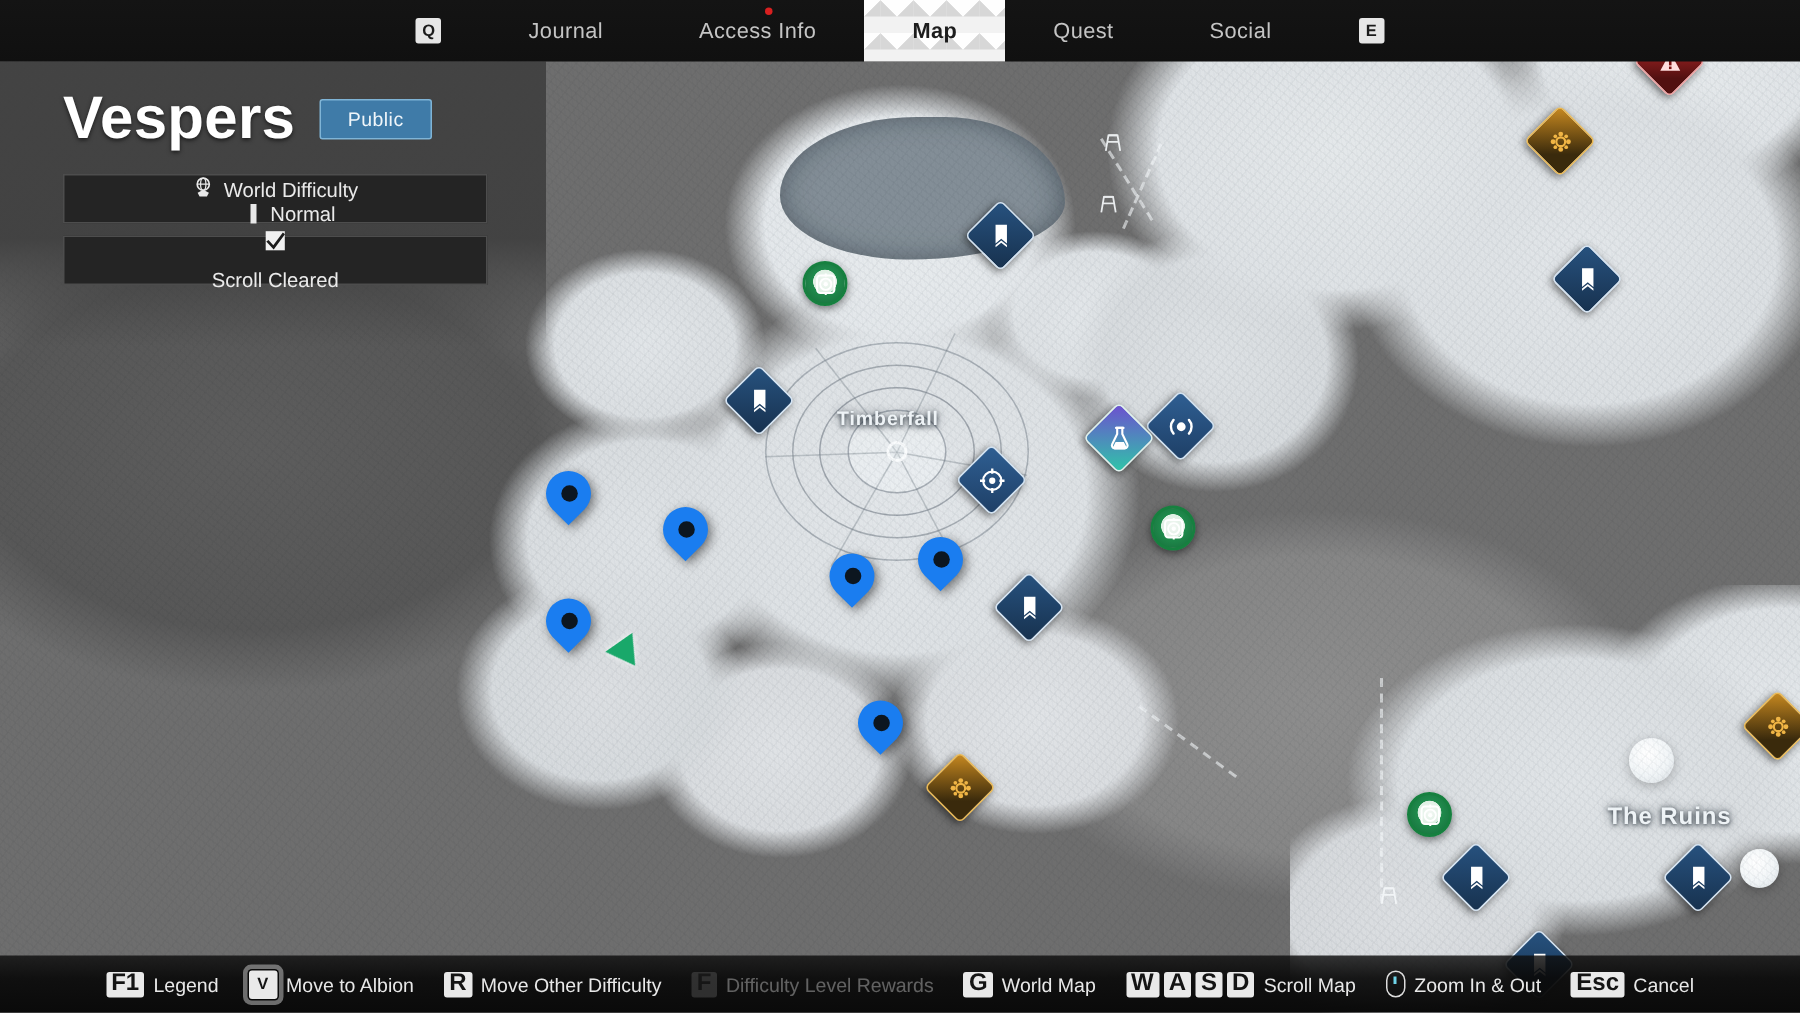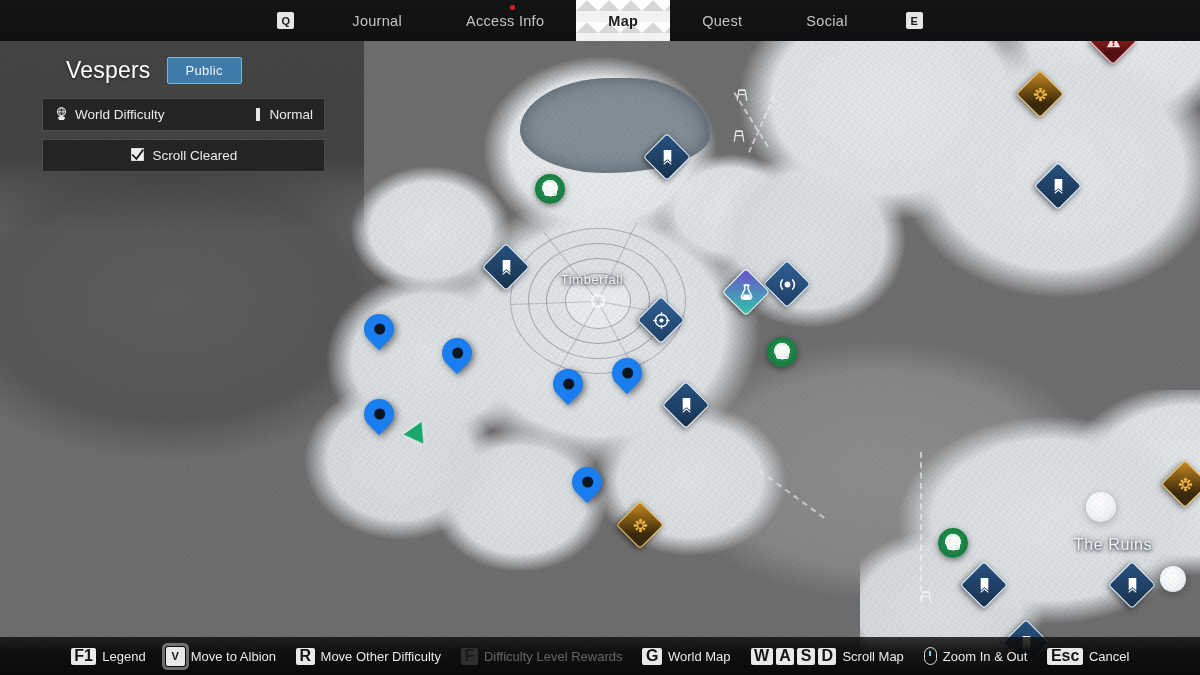--- a/index.html
+++ b/index.html
@@ -122,21 +122,21 @@
   
   .path {
     position: absolute;
     border-top: 2px dashed rgba(245,248,250,.6);
     transform-origin: 0 0;
   }
 
   .map-label {
     position: absolute;
     color: #eef3f6;
-    font-weight: normal;
+    font-weight: bold;
     letter-spacing: .6px;
     text-shadow: 0 1px 3px rgba(20,30,40,.85), 0 0 7px rgba(20,30,40,.6);
     white-space: nowrap;
     pointer-events: none;
   }
 
   
   .marker { position: absolute; transform: translate(-50%,-50%); }
 
   
@@ -258,25 +258,24 @@
     z-index: 25;
     background: linear-gradient(180deg, rgba(64,64,64,.93) 0%, rgba(62,62,62,.90) 62%, rgba(62,62,62,0) 100%);
     padding: 16px 40px 0 42px;
   }
   .title-row {
     display: flex; align-items: center; gap: 16px;
     margin-bottom: 14px;
   }
   .page-title {
     color: #ffffff;
-    font-size: 23px;
-    font-weight: normal;
+    font-size: 40px;
+    font-weight: bold;
     letter-spacing: .2px;
     text-shadow: 0 1px 3px rgba(0,0,0,.6);
-    margin-left: 24px;
   }
   .public-badge {
     background: #3f7ba8;
     border: 1px solid #7fb4d6;
     color: #f0f6fa;
     font-size: 13px;
     padding: 5px 18px;
     border-radius: 2px;
     cursor: pointer;
     letter-spacing: .3px;
@@ -284,20 +283,21 @@
   .opt-list { width: 283px; }
   .opt-row {
     height: 33px;
     background: #242424;
     border: 1px solid #4d4d4d;
     display: flex; align-items: center;
     padding: 0 11px;
     color: #eaeaea;
     font-size: 13.5px;
     cursor: pointer;
+    flex-direction: column;
   }
   .opt-row + .opt-row { margin-top: 8px; }
   .opt-row .left { display:flex; align-items:center; gap: 6px; }
   .opt-row .spacer { flex: 1; }
   .opt-row .right { display:flex; align-items:center; gap: 9px; padding-left: 24px; }
   .opt-row.centered { justify-content: center; gap: 8px; }
   .diff-bar {
     display:inline-block;
     width: 4px; height: 13px; background: #e8e8e8;
   }

